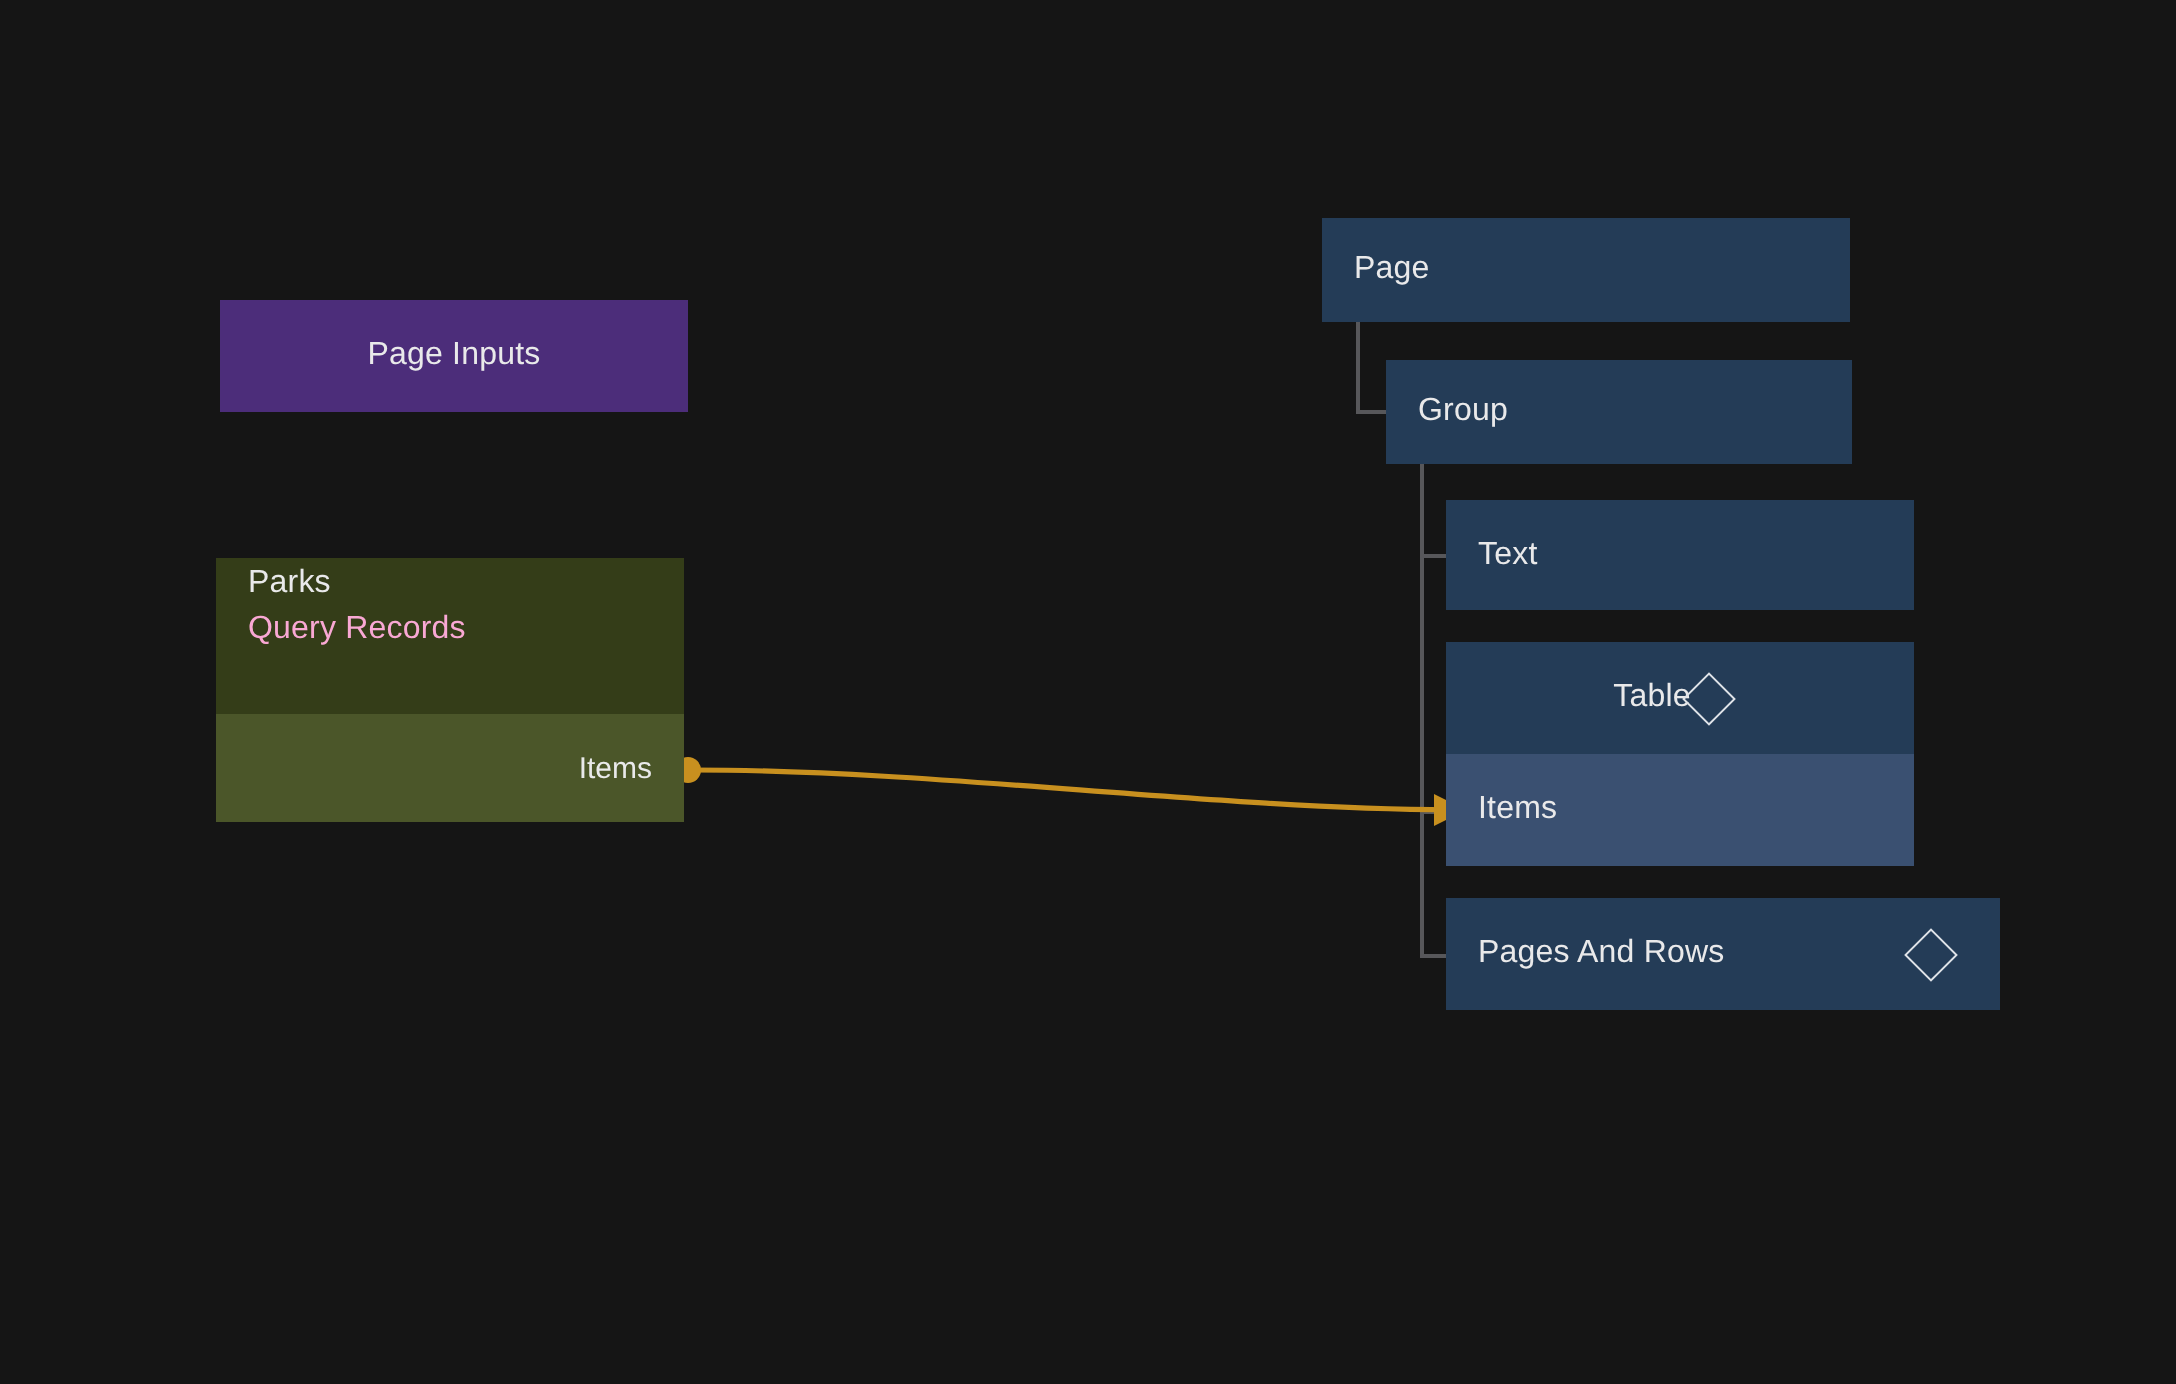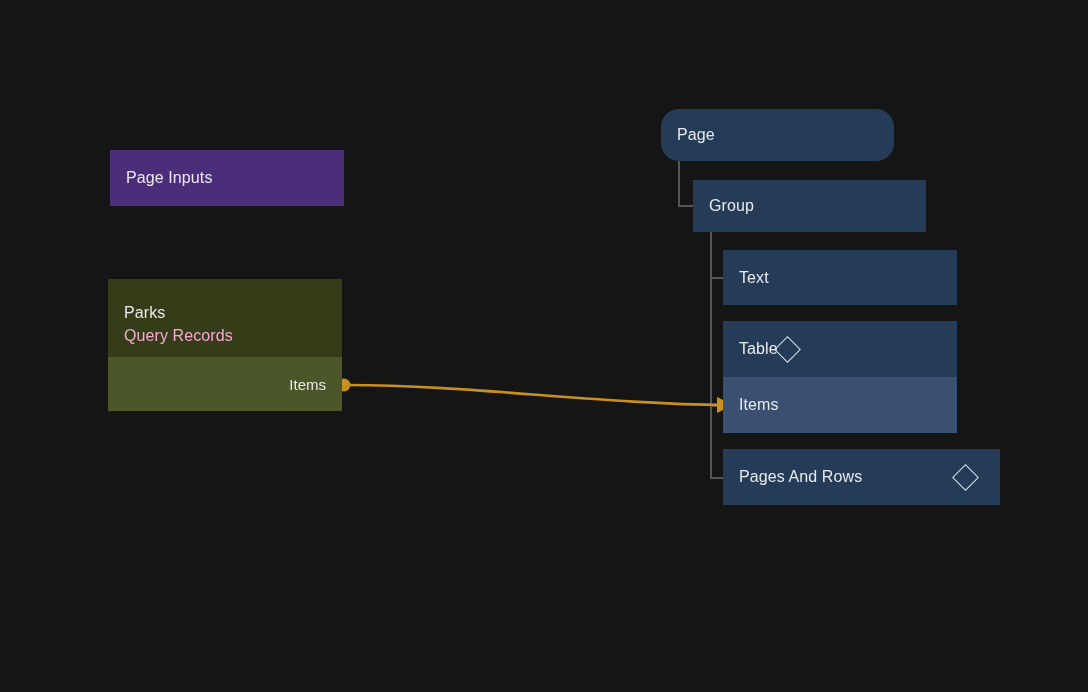--- a/index.html
+++ b/index.html
@@ -8,59 +8,60 @@
     background:#151515;
     font-family:"Liberation Sans",sans-serif;
     overflow:hidden;position:relative;
   }
   #canvas{position:absolute;inset:0;}
   .node{position:absolute;box-sizing:border-box;}
   .node-row{
     display:flex;align-items:center;
     box-sizing:border-box;
     padding:0 16px;
+    justify-content:center;
   }
   .node-title{
     font-size:16px;color:#e9e9ea;
     white-space:nowrap;letter-spacing:.1px;
   }
   .node-sub{
     font-size:16px;color:#f9a8d4;
     white-space:nowrap;letter-spacing:.1px;
   }
   
   #page-inputs{
     left:110px;top:150px;width:234px;height:56px;
     background:#4c2d7a;
   }
   #page-inputs .node-row{height:100%;}
   
   #parks{left:108px;top:279px;width:234px;height:132px;}
   #parks .hdr{
     background:#343d18;height:78px;
-    padding:23px 16px 0 16px;box-sizing:border-box;
+    padding:2px 16px 0 16px;box-sizing:border-box;
   }
   #parks .hdr .node-title{display:block;line-height:22px;}
   #parks .hdr .node-sub{display:block;line-height:24px;}
   #parks .body{
     background:#4b5629;height:54px;
     display:flex;align-items:center;justify-content:flex-end;
     padding:0 16px;box-sizing:border-box;
   }
   #parks .body .port-label{font-size:15px;color:#e9e9ea;}
   
   .tnode{background:#243c57;}
   .tnode .node-row{height:100%;justify-content:space-between;}
-  #n-page{left:661px;top:109px;width:233px;height:52px;border-radius:18px;}
+  #n-page{left:661px;top:109px;width:264px;height:52px;}
   #n-group{left:693px;top:180px;width:233px;height:52px;}
   #n-text{left:723px;top:250px;width:234px;height:55px;}
   #n-table{left:723px;top:321px;width:234px;height:112px;}
   #n-table .thead{
     height:56px;background:#243c57;
-    display:flex;align-items:center;justify-content:flex-start;
+    display:flex;align-items:center;justify-content:center;
     padding:0 16px;box-sizing:border-box;
   }
   #n-table .titems{
     height:56px;background:#3a5071;
     display:flex;align-items:center;
     padding:0 16px;box-sizing:border-box;
   }
   #n-pagesrows{left:723px;top:449px;width:277px;height:56px;}
   .diamond{
     width:17px;height:17px;

